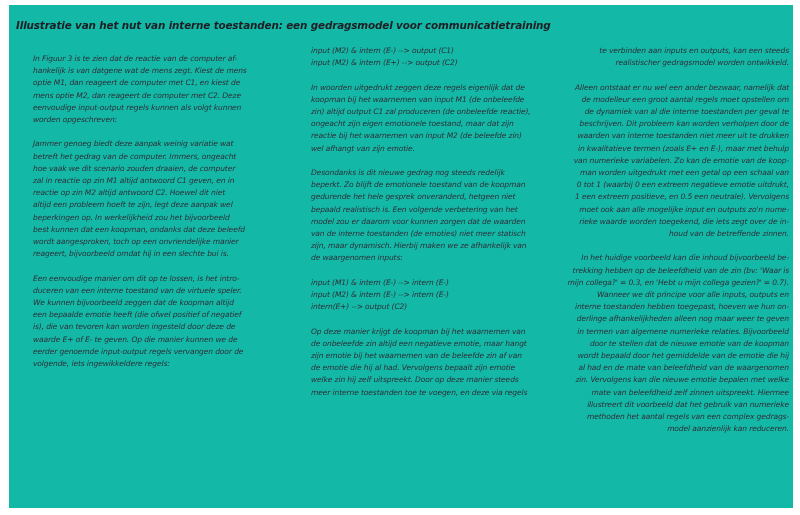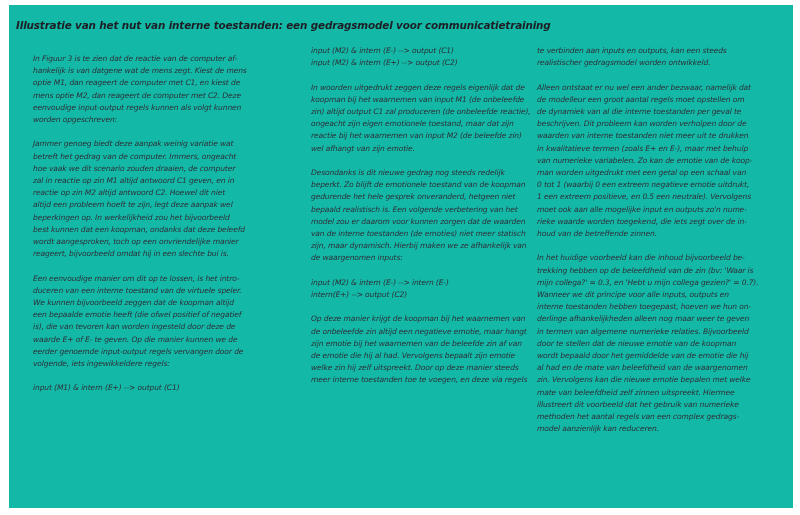--- a/index.html
+++ b/index.html
@@ -39,21 +39,21 @@
       position: absolute;
       top: 48px;
       font-size: 7.55px;
       font-style: italic;
       line-height: 12.2px;
       letter-spacing: -0.12px;
       color: #2e2e38;
     }
     .col-1 { left: 24px;   width: 252px; }
     .col-2 { left: 270px; width: 262px; top: 40px; margin-left: 32px; }
-    .col-3 { left: 528px; width: 252px; top: 40px; }
+    .col-3 { left: 528px; width: 252px; top: 40px; text-align: right; }
     .para {
       margin: 0 0 12.2px 0;
       white-space: pre-line;
     }
     .rules {
       margin: 0 0 12.2px 0;
     }
     .rule {
       display: block;
       white-space: nowrap;
@@ -86,21 +86,20 @@
 reageert, bijvoorbeeld omdat hij in een slechte bui is.</p>
     <p class="para">Een eenvoudige manier om dit op te lossen, is het intro-
 duceren van een interne toestand van de virtuele speler.
 We kunnen bijvoorbeeld zeggen dat de koopman altijd
 een bepaalde emotie heeft (die ofwel positief of negatief
 is), die van tevoren kan worden ingesteld door deze de
 waarde E+ of E- te geven. Op die manier kunnen we de
 eerder genoemde input-output regels vervangen door de
 volgende, iets ingewikkeldere regels:</p>
     <div class="rules">
-      <span class="rule">input (M1) &amp; intern (E+) --&gt; output (C1)</span>
     </div>
   </div>
 
   <div class="col col-2">
     <div class="rules">
       <span class="rule">input (M2) &amp; intern (E-) --&gt; output (C1)</span>
       <span class="rule">input (M2) &amp; intern (E+) --&gt; output (C2)</span>
     </div>
     <p class="para">In woorden uitgedrukt zeggen deze regels eigenlijk dat de
 koopman bij het waarnemen van input M1 (de onbeleefde
@@ -110,20 +109,21 @@
 wel afhangt van zijn emotie.</p>
     <p class="para">Desondanks is dit nieuwe gedrag nog steeds redelijk
 beperkt. Zo blijft de emotionele toestand van de koopman
 gedurende het hele gesprek onveranderd, hetgeen niet
 bepaald realistisch is. Een volgende verbetering van het
 model zou er daarom voor kunnen zorgen dat de waarden
 van de interne toestanden (de emoties) niet meer statisch
 zijn, maar dynamisch. Hierbij maken we ze afhankelijk van
 de waargenomen inputs:</p>
     <div class="rules">
+      <span class="rule">input (M1) &amp; intern (E-) --&gt; intern (E-)</span>
       <span class="rule">input (M2) &amp; intern (E-) --&gt; intern (E-)</span>
       <span class="rule">intern(E+) --&gt; output (C2)</span>
     </div>
     <p class="para">Op deze manier krijgt de koopman bij het waarnemen van
 de onbeleefde zin altijd een negatieve emotie, maar hangt
 zijn emotie bij het waarnemen van de beleefde zin af van
 de emotie die hij al had. Vervolgens bepaalt zijn emotie
 welke zin hij zelf uitspreekt. Door op deze manier steeds
 meer interne toestanden toe te voegen, en deze via regels</p>
   </div>

